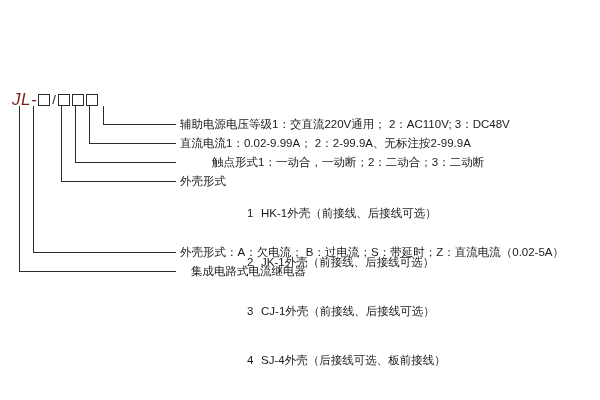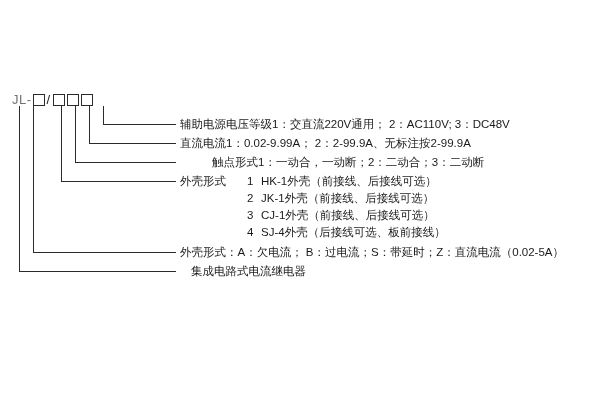--- a/index.html
+++ b/index.html
@@ -24,23 +24,24 @@
   .code-row {
     position: absolute;
     left: 12px;
     top: 92px;
     display: flex;
     align-items: center;
     font-size: 13px;
     letter-spacing: 0.5px;
   }
   .code-text {
-    font-size: 13px;
+    font-size: 17px;
     line-height: 14px;
-    color: #737373;
+    color: #7f1d1d;
+    font-style: italic;
   }
   .code-box {
     width: 12px;
     height: 12px;
     border: 1px solid #2b2b2b;
     margin: 0 1px;
     background: #fff;
     box-sizing: border-box;
   }
   .code-slash {
@@ -73,20 +74,21 @@
   }
   .sub-list {
     position: absolute;
     font-size: 11.5px;
     line-height: 17px;
     white-space: nowrap;
   }
   .sub-item {
     display: block;
     height: 17px;
+    margin-top: 32px;
   }
   .sub-num {
     display: inline-block;
     width: 14px;
   }
 </style>
 </head>
 <body>
 
 <div id="canvas">

